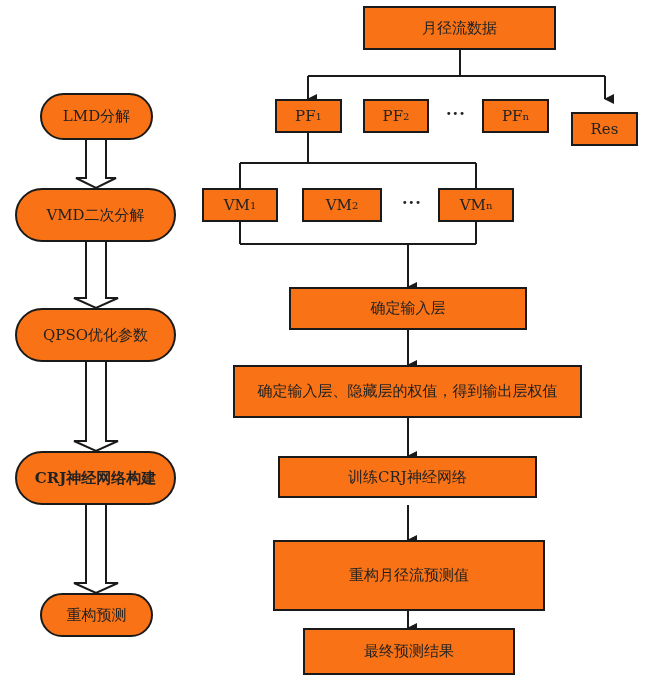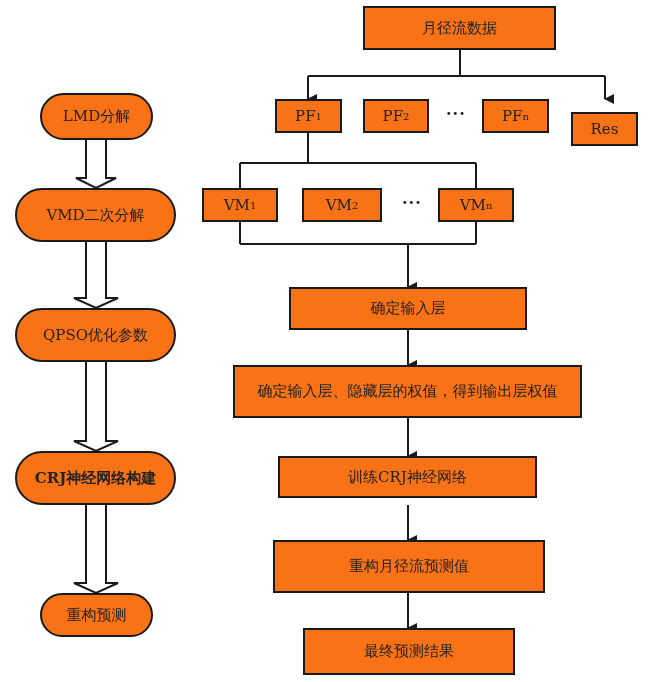--- a/index.html
+++ b/index.html
@@ -102,18 +102,18 @@
 
 <div class="node" style="left:289px;top:287px;width:238px;height:43px;">
   <span>确定输入层</span>
 </div>
 <div class="node" style="left:233px;top:365px;width:349px;height:53px;text-align:center;">
   <span>确定输入层、隐藏层的权值，得到输出层权值</span>
 </div>
 <div class="node" style="left:278px;top:456px;width:259px;height:42px;">
   <span>训练CRJ神经网络</span>
 </div>
-<div class="node" style="left:273px;top:540px;width:272px;height:53px;">
+<div class="node" style="left:273px;top:540px;width:272px;height:71px;">
   <span>重构月径流预测值</span>
 </div>
 <div class="node" style="left:303px;top:628px;width:212px;height:47px;">
   <span>最终预测结果</span>
 </div>
 
 </body></html>

